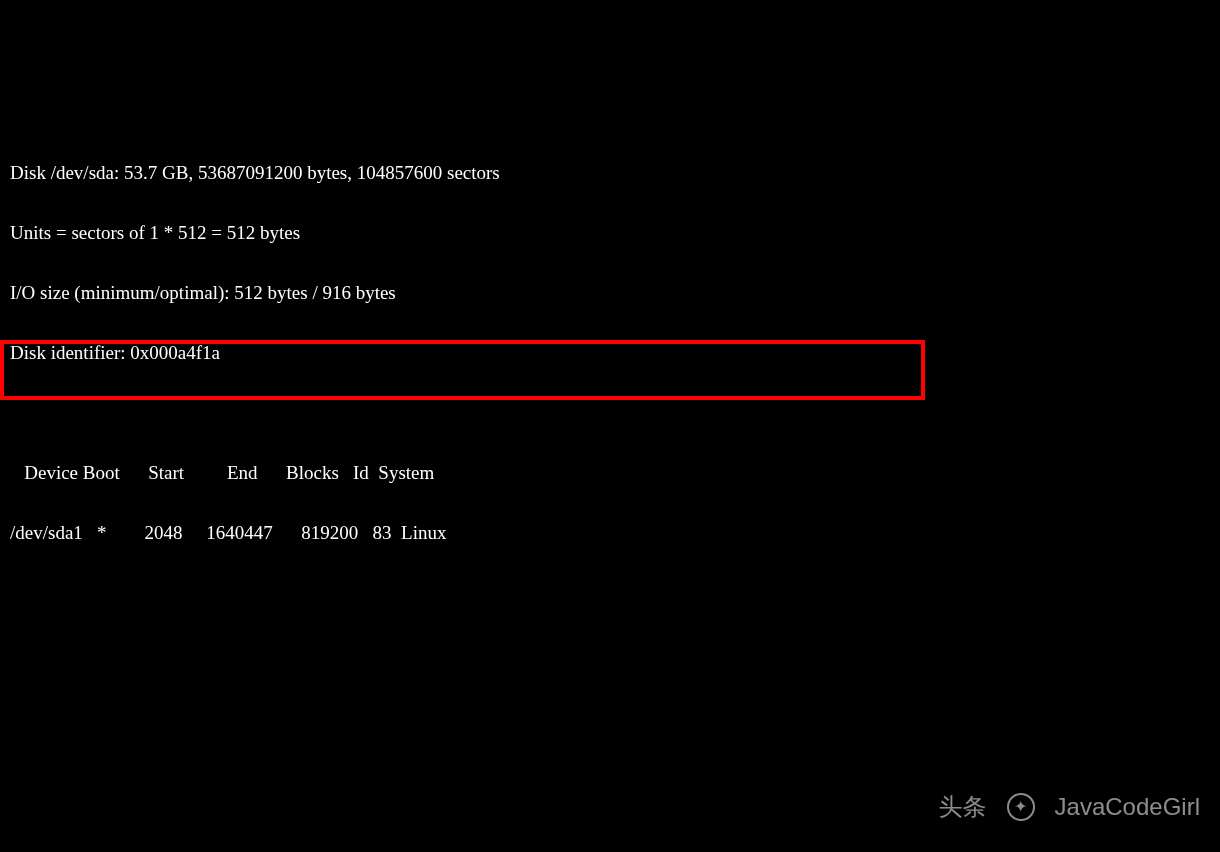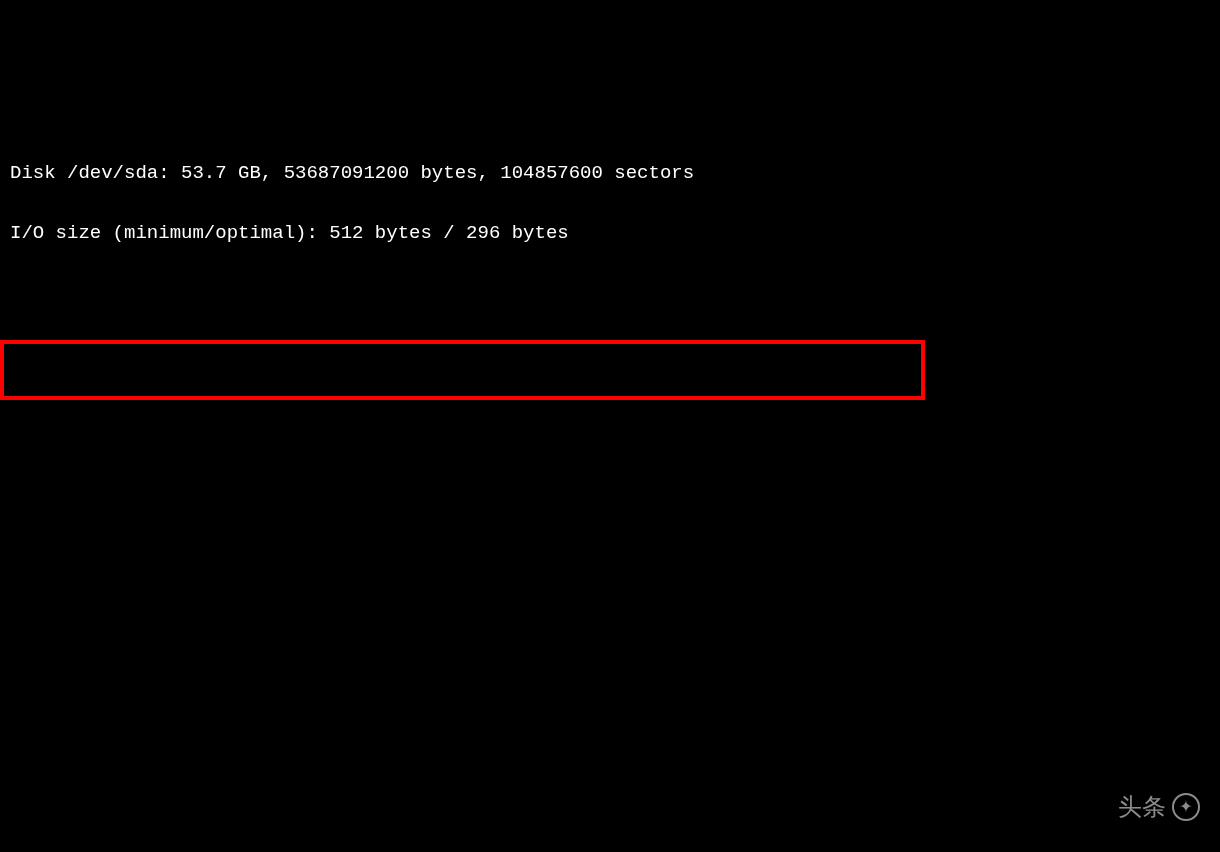--- a/index.html
+++ b/index.html
@@ -9,63 +9,67 @@
     font-family: "Courier New", Courier, monospace;
     font-size: 19px;
     line-height: 30px;
     width: 1220px;
     height: 852px;
     padding: 8px 10px;
     position: relative;
     overflow: hidden;
     white-space: pre;
   }
-  .line { white-space: pre; }
+  .line { white-space: pre; font-family: Liberation Serif, serif; }
   .highlight-box {
     border: 4px solid #f00;
     padding: 0;
     position: absolute;
     left: 0;
     width: 925px;
     height: 60px;
     top: 340px;
     pointer-events: none;
   }
   .watermark {
     position: absolute;
     right: 20px;
     bottom: 30px;
     color: rgba(255,255,255,0.55);
     font-family: Arial, sans-serif;
     font-size: 24px;
     display: flex;
     align-items: center;
-    gap: 6px;
+    gap: 20px;
     pointer-events: none;
   }
   .watermark .ico {
     display: inline-flex;
     align-items: center;
     justify-content: center;
     width: 28px;
     height: 28px;
     border: 2px solid rgba(255,255,255,0.55);
     border-radius: 50%;
     font-size: 16px;
   }
 </style>
 </head>
 <body>
 
 
 
 <div>
 <div class="line">Disk /dev/sda: 53.7 GB, 53687091200 bytes, 104857600 sectors</div>
-<div class="line">I/O size (minimum/optimal): 512 bytes / 296 bytes</div>
+<div class="line">Units = sectors of 1 * 512 = 512 bytes</div>
+<div class="line">I/O size (minimum/optimal): 512 bytes / 916 bytes</div>
+<div class="line">Disk identifier: 0x000a4f1a</div>
 <div class="line"> </div>
+<div class="line">   Device Boot      Start         End      Blocks   Id  System</div>
+<div class="line">/dev/sda1   *        2048     1640447      819200   83  Linux</div>
 <div class="line"> </div>
 
 
 
 
 
 
 
 
 
@@ -75,16 +79,17 @@
 
 
 
 </div>
 
 <div class="highlight-box"></div>
 
 <div class="watermark">
   <span>头条</span>
   <span class="ico">✦</span>
+  <span>JavaCodeGirl</span>
 </div>
 
 
 
 
 </body></html>

